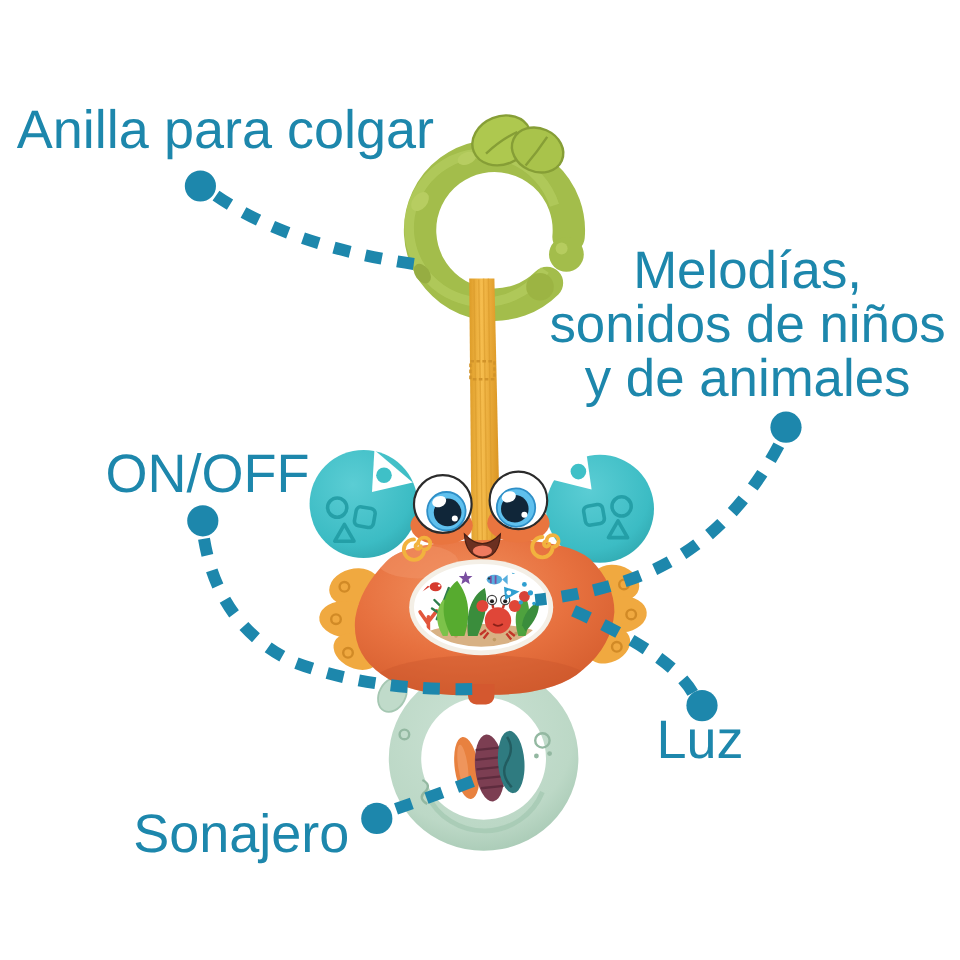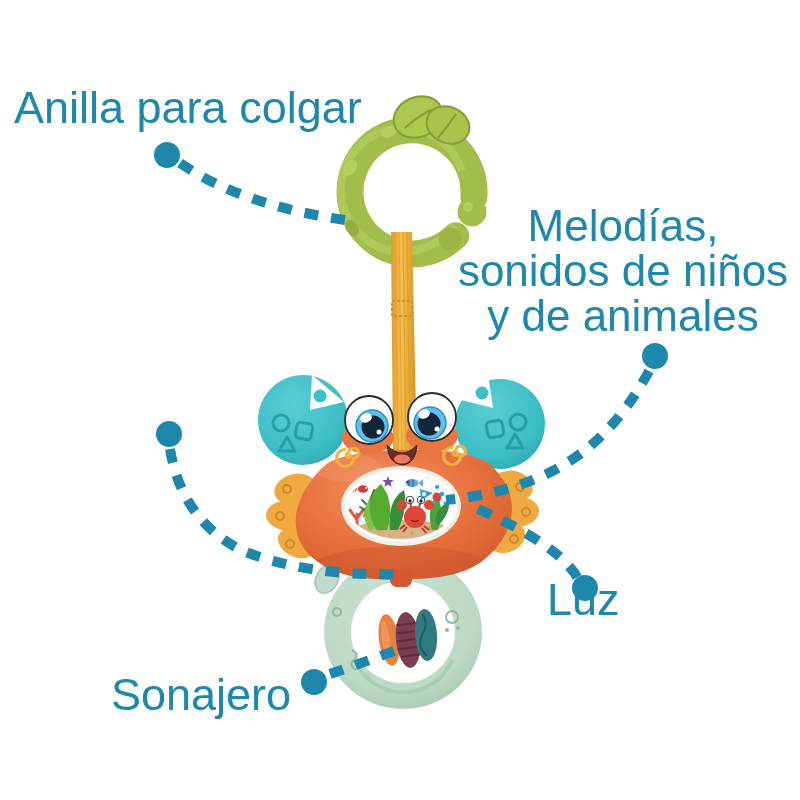--- a/index.html
+++ b/index.html
@@ -6,21 +6,21 @@
   body{width:800px;height:800px;background:#ffffff;overflow:hidden;}
   .stage{position:relative;width:676px;height:800px;background:#ffffff;
          font-family:"Liberation Sans", sans-serif;}
   .toy-svg{position:absolute;left:0;top:0;}
   .label{position:absolute;color:#1d87ac;font-size:45px;line-height:1;
          white-space:nowrap;font-weight:400;}
   .label-anilla{left:14px;top:85px;}
   .label-melodias{left:443px;top:203px;width:360px;text-align:center;
                   font-size:44px;line-height:45px;}
   .label-onoff{left:88px;top:372px;}
-  .label-luz{left:547px;top:577px;}
+  .label-luz{left:547px;top:594px;}
   .label-sonajero{left:111px;top:652px;margin-top:20px;}
 </style>
 </head>
 <body>
 
 <div class="stage">
 
 <svg class="toy-svg" width="800" height="800" viewBox="0 0 800 800">
   <defs>
     <radialGradient id="bodyGrad" cx="42%" cy="32%" r="75%">
@@ -267,18 +267,19 @@
 </svg>
 
 <div class="label label-anilla">Anilla para colgar</div>
 
 <div class="label label-melodias">
   <div>Melodías,</div>
   <div>sonidos de niños</div>
   <div>y de animales</div>
 </div>
 
+<div class="label label-onoff">ON/OFF</div>
 
 <div class="label label-luz">Luz</div>
 
 <div class="label label-sonajero">Sonajero</div>
 
 </div>
 
 </body></html>

